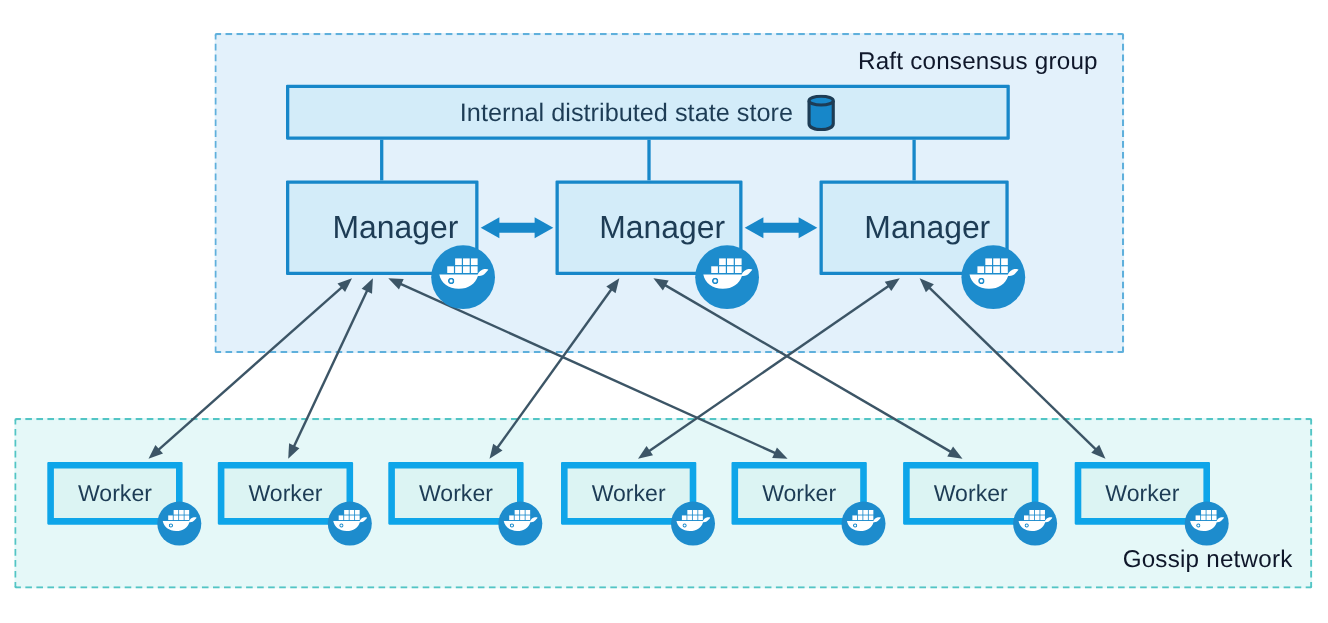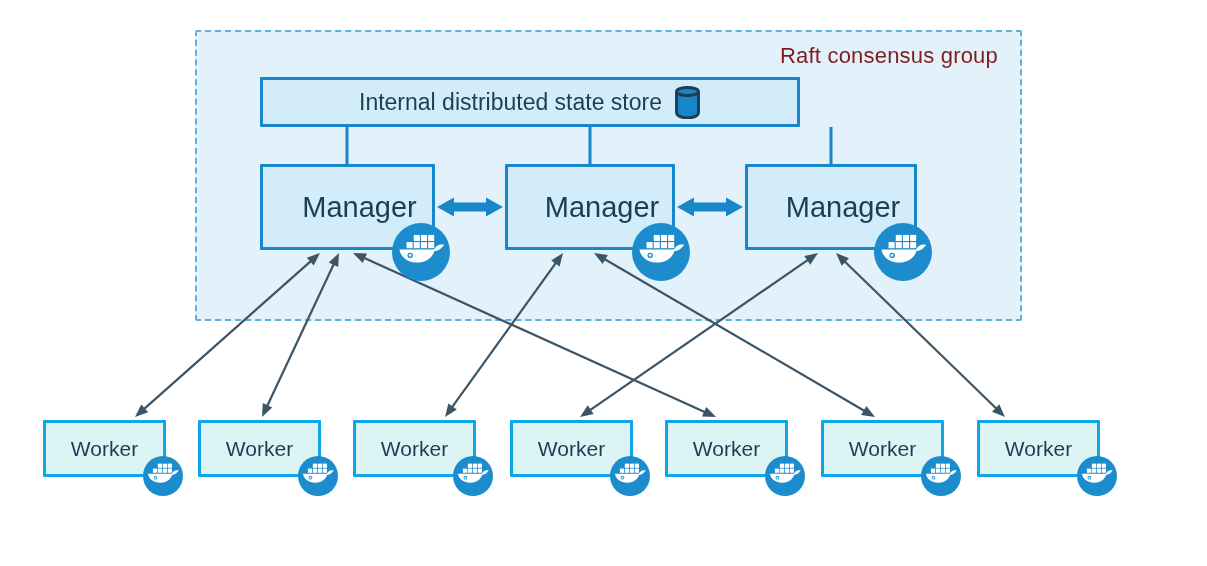--- a/index.html
+++ b/index.html
@@ -5,46 +5,49 @@
   html,body{margin:0;padding:0;background:#fff;}
   #canvas{
     position:relative;width:1207px;height:566px;background:#ffffff;overflow:hidden;
     font-family:"Liberation Sans","DejaVu Sans",sans-serif;color:#1d3c55;
   }
   .abs{position:absolute;box-sizing:border-box;}
   .group-box{border-radius:2px;}
   .raft{background:#e3f1fb;border:2px dashed #5fb0dc;}
   .gossip{background:#e5f8f8;border:2px dashed #53c5c5;}
   .group-label{
-    position:absolute;font-size:22px;color:#7f1d1d;white-space:nowrap;letter-spacing:.2px;
+    position:absolute;font-size:22px;color:#0f172a;white-space:nowrap;letter-spacing:.2px;
   }
   .solid-box{
     display:flex;align-items:center;justify-content:center;
     border:3px solid #1787c9;background:#d3ecf9;border-radius:1px;
   }
   .store-box{gap:12px;font-size:23px;}
   .manager-box{font-size:29px;padding-left:24px;}
-  .worker-box{border:3px solid #0ea5e9;background:#dcf4f3;font-size:21px;}
+  .worker-box{border:6px solid #0ea5e9;background:#dcf4f3;font-size:21px;}
   .node-label{color:#1d3c55;white-space:nowrap;}
   .docker-badge{
     position:absolute;border-radius:50%;background:#1d8ccd;
     display:flex;align-items:center;justify-content:center;z-index:6;
   }
   svg.lines{position:absolute;left:0;top:0;z-index:4;}
   .z2{z-index:2;} .z5{z-index:5;}
 </style>
 </head>
 <body>
 
 <div id="canvas">
 
   <div class="abs group-box raft z2" style="left:195px;top:30px;width:827px;height:291px;">
     <span class="group-label" style="right:22px;top:11px;">Raft consensus group</span>
   </div>
 
+  <div class="abs group-box gossip z2" style="left:13px;top:380px;width:1180px;height:155px;">
+    <span class="group-label" style="right:16px;bottom:12px;">Gossip network</span>
+  </div>
 
   <svg class="lines" width="1207" height="566">
       <line x1="347" y1="127" x2="347" y2="164" stroke="#1787c9" stroke-width="3"></line>
       <line x1="590" y1="127" x2="590" y2="164" stroke="#1787c9" stroke-width="3"></line>
       <line x1="831" y1="127" x2="831" y2="164" stroke="#1787c9" stroke-width="3"></line>
       <line x1="450" y1="207" x2="490" y2="207" stroke="#1787c9" stroke-width="9"></line>
       <polygon points="437,207 454,197.5 454,216.5" fill="#1787c9"></polygon>
       <polygon points="503,207 486,197.5 486,216.5" fill="#1787c9"></polygon>
       <line x1="690" y1="207" x2="730" y2="207" stroke="#1787c9" stroke-width="9"></line>
       <polygon points="677,207 694,197.5 694,216.5" fill="#1787c9"></polygon>
@@ -65,21 +68,21 @@
       <polygon points="594,253 602.6065532538064,264.043877991421 607.8487992468399,255.06173699116255" fill="#3c5566"></polygon>
       <polygon points="875,417 866.3934467461936,405.956122008579 861.1512007531601,414.93826300883745" fill="#3c5566"></polygon>
       <line x1="809.7656424366144" y1="258.6740951277111" x2="588.2343575633856" y2="411.3259048722889" stroke="#3c5566" stroke-width="2.2"></line>
       <polygon points="818,253 804.344805701189,256.0944577330639 810.2458646340085,264.6581895989849" fill="#3c5566"></polygon>
       <polygon points="580,417 593.655194298811,413.9055422669361 587.7541353659915,405.3418104010151" fill="#3c5566"></polygon>
       <line x1="843.1764310812042" y1="259.9641106350148" x2="997.8235689187958" y2="410.0358893649852" stroke="#3c5566" stroke-width="2.2"></line>
       <polygon points="836,253 841.7080228753578,265.7850879877454 848.9506979357732,258.32159966329294" fill="#3c5566"></polygon>
       <polygon points="1005,417 999.2919771246422,404.2149120122546 992.0493020642268,411.67840033670706" fill="#3c5566"></polygon>
     </svg>
 
-  <div class="abs solid-box store-box z5" style="left:260px;top:77px;width:540px;height:50px;">
+  <div class="abs solid-box store-box z5" style="left:260px;top:77px;width:658px;height:50px;">
     <span class="node-label">Internal distributed state store</span>
     <span style="display:inline-flex;">
       <svg width="27" height="33" viewBox="0 0 24 30">
         <path d="M2,5 V24 C2,27 6.5,29 12,29 C17.5,29 22,27 22,24 V5" fill="#1787c9" stroke="#1d3c55" stroke-width="2.6"></path>
         <ellipse cx="12" cy="5" rx="10" ry="3.6" fill="#1787c9" stroke="#1d3c55" stroke-width="2.6"></ellipse>
       </svg>
     </span>
   </div>
 
   <div id="nodes">

